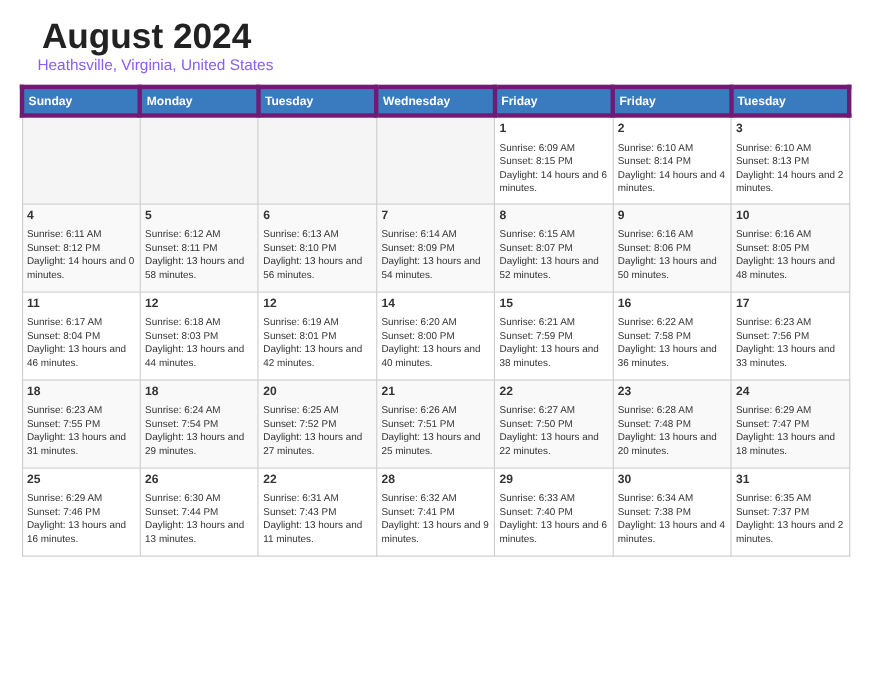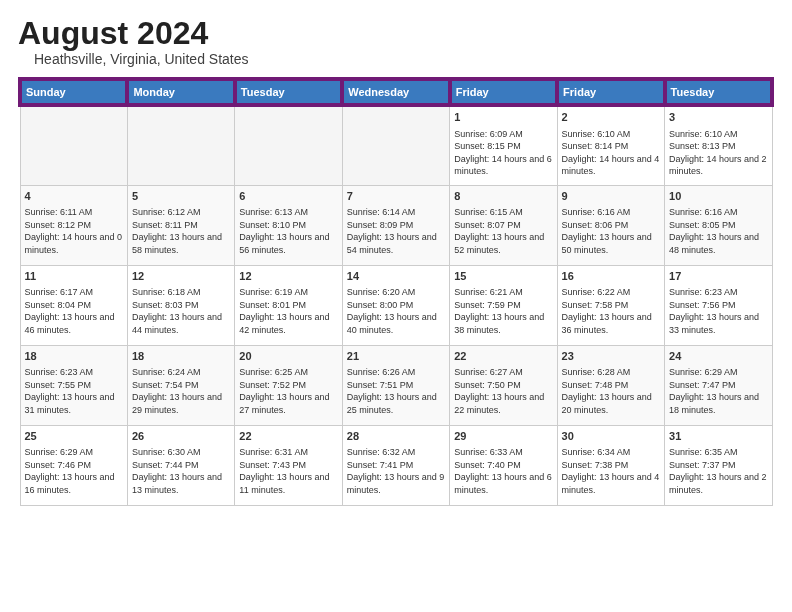--- a/index.html
+++ b/index.html
@@ -33,31 +33,31 @@
       line-height: 1.2;
     }
     .logo-text span {
       color: #3a7abf;
     }
     .logo-icon {
       width: 28px;
       height: 28px;
     }
     .title-block {
-      text-align: left;
+      text-align: center;
     }
     .month-title {
       font-size: 32px;
       font-weight: bold;
       color: #222;
       line-height: 1.1;
     }
     .location {
       font-size: 14px;
-      color: #404040;
+      color: #8b5cf6;
       padding-left: 16px;
     }
     .calendar {
       width: 100%;
       border-collapse: collapse;
       font-size: 9.5px;
     }
     .calendar th {
       background: #3a7abf;
       color: #fff;

